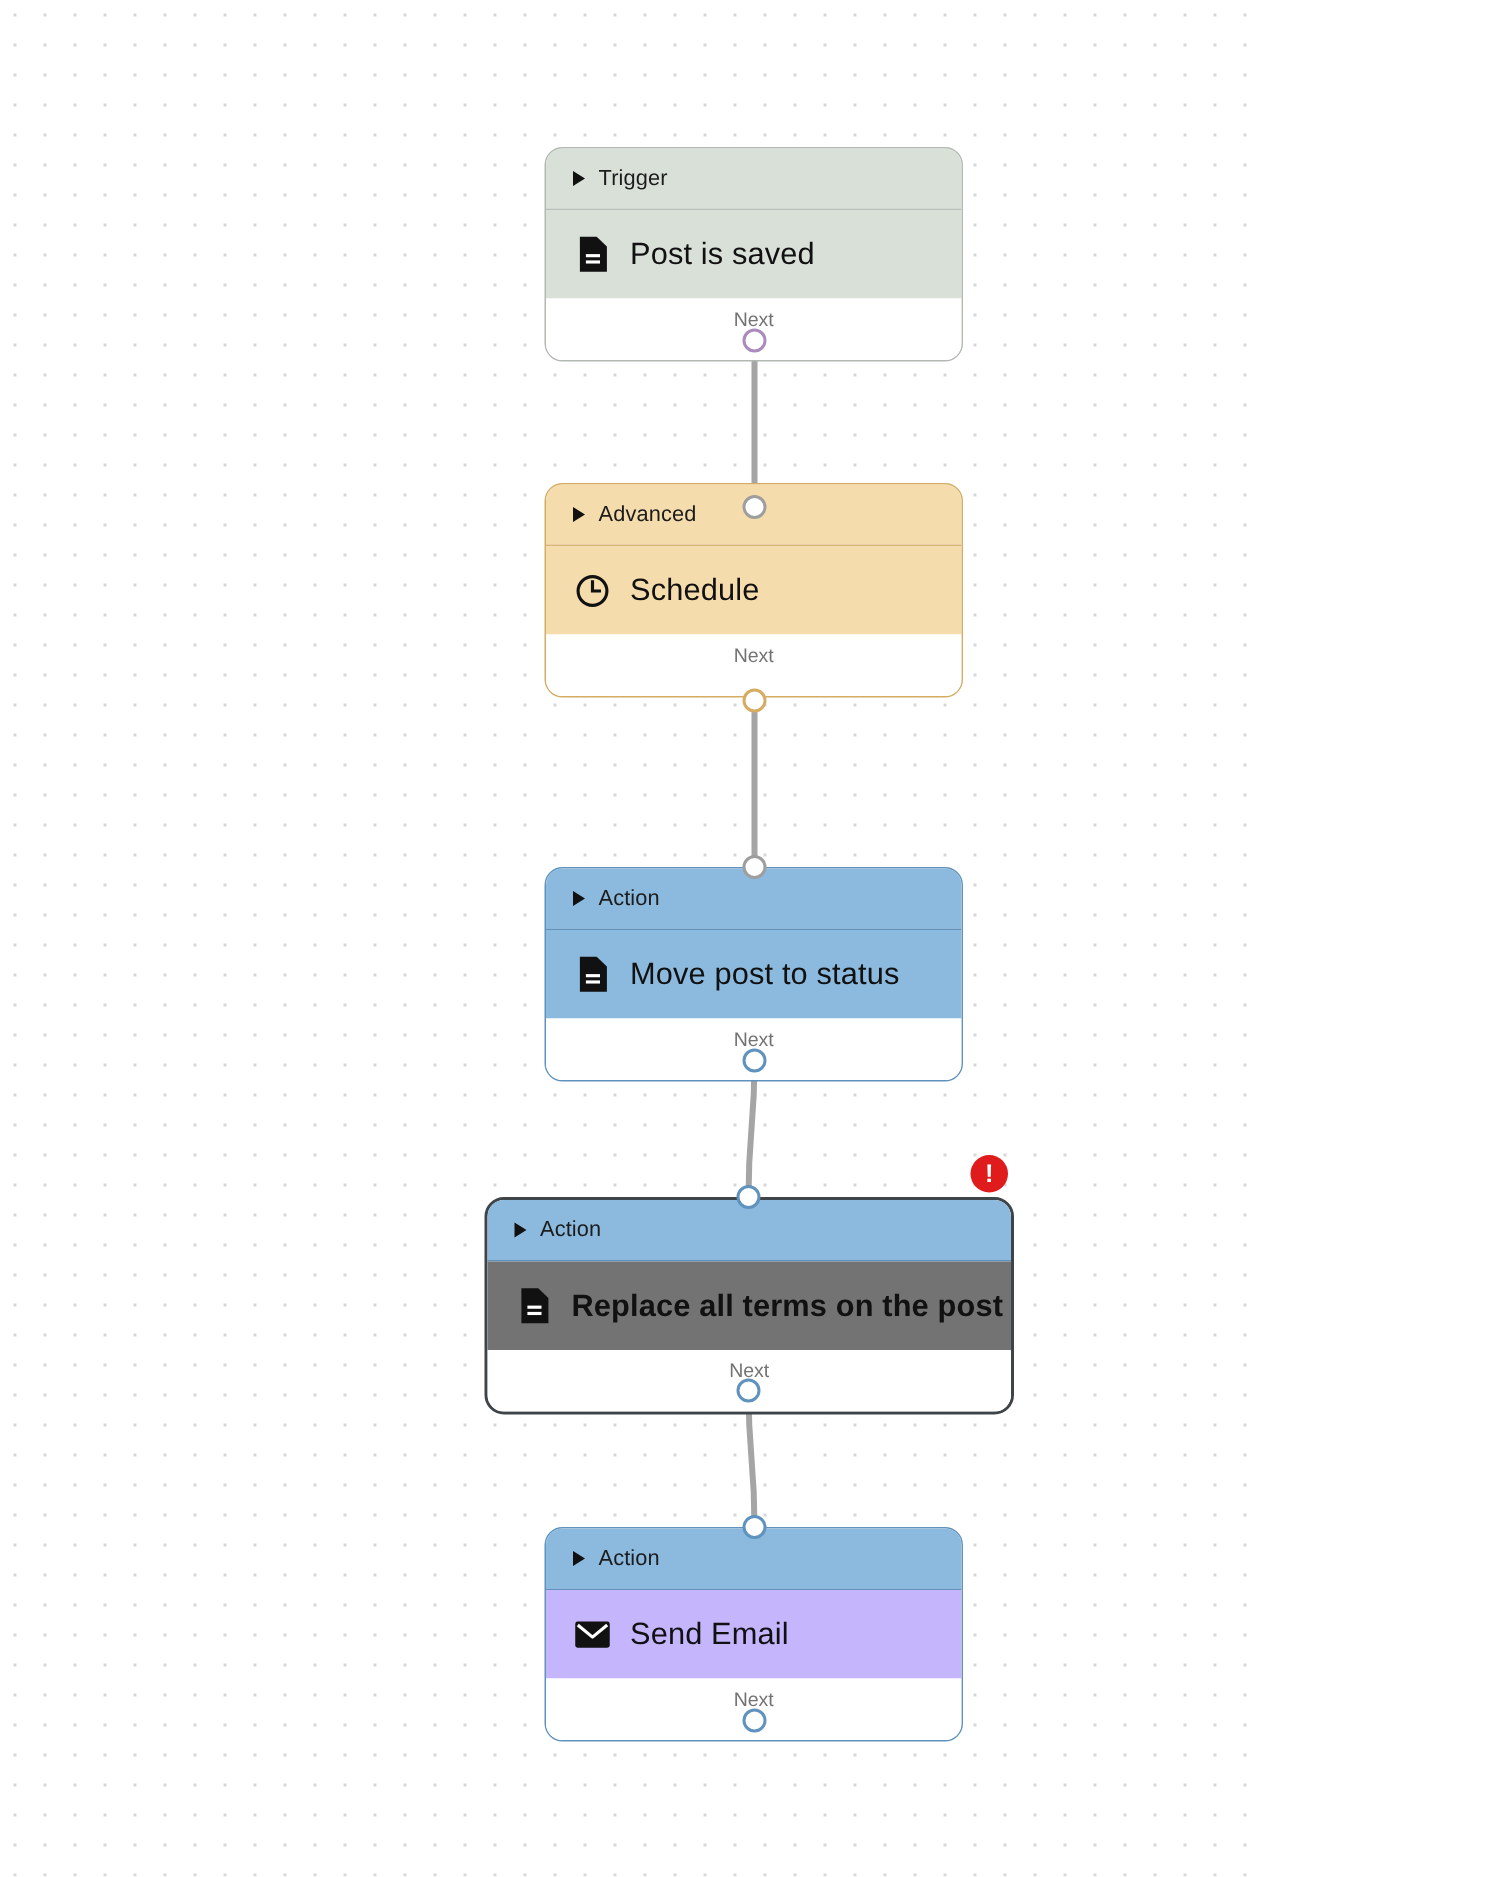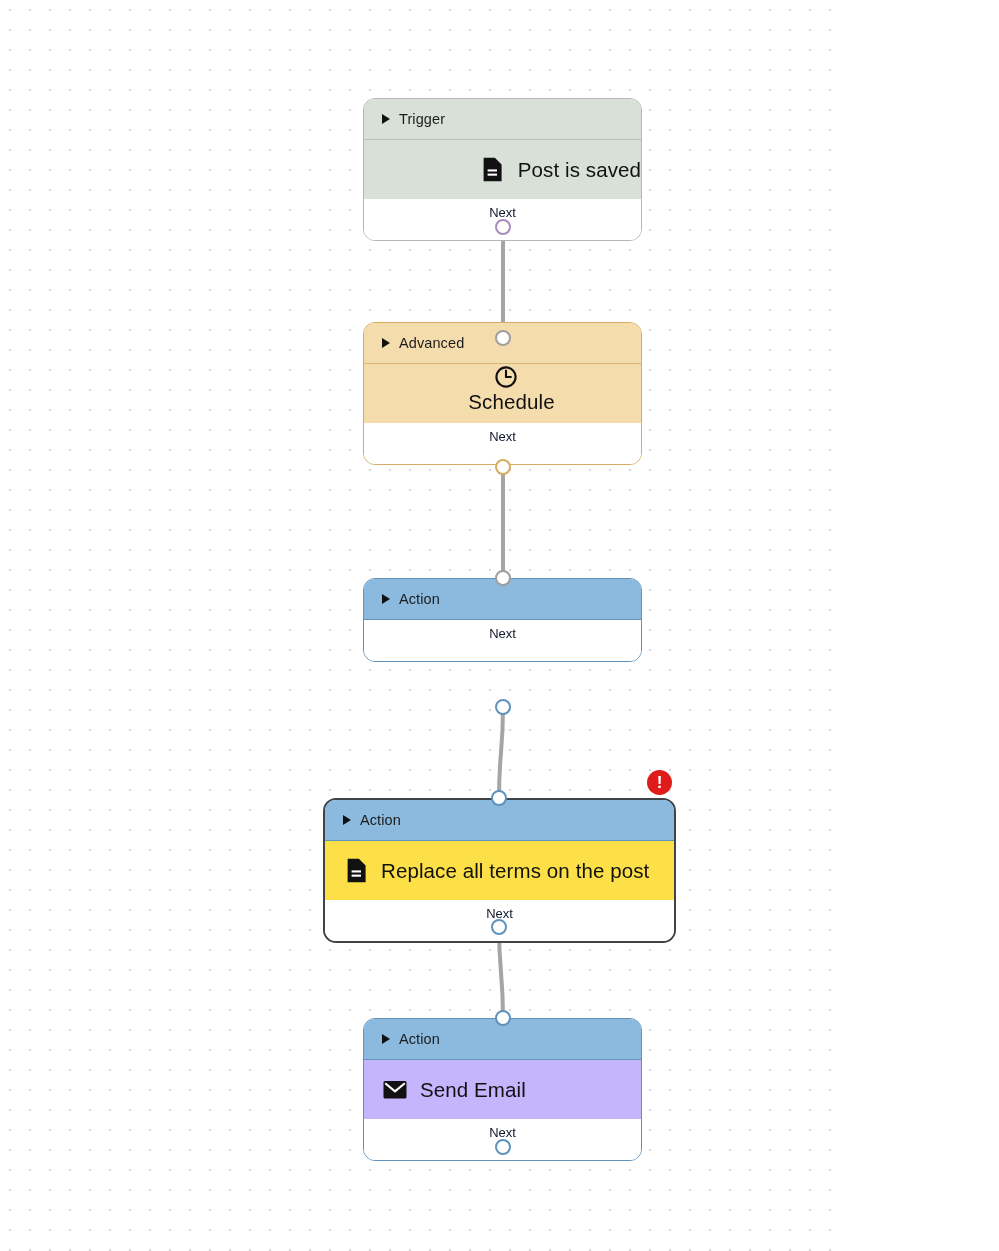--- a/index.html
+++ b/index.html
@@ -89,21 +89,21 @@
 
   .node-footer {
     box-sizing: border-box;
     height: 41px;
     background: #ffffff;
     display: flex;
     align-items: flex-start;
     justify-content: center;
     padding-top: 6px;
     font-size: 13px;
-    color: #0f172a;
+    color: #737373;
   }
 
   
   .divider {
     height: 1px;
     width: 100%;
   }
 
   
   .port {
@@ -147,70 +147,80 @@
       <path d="M 499 927 C 499 972.5, 503 972.5, 503 1018" fill="none" stroke="#a5a5a5" stroke-width="4" stroke-linecap="round"></path>
     </svg>
 
   <div id="nodes-layer">
       <div class="node" style="left: 363px; top: 98px; width: 279px; border: 1.4px solid rgb(179, 184, 179);">
         <div class="node-header" style="background: rgb(216, 224, 216);">
           <span class="tri"></span>
           <span>Trigger</span>
         </div>
         <div class="divider" style="background: rgb(185, 192, 185);"></div>
-        <div class="node-body" style="background: rgb(216, 224, 216); justify-content: flex-end;">
+        <div class="node-body" style="background: rgb(216, 224, 216);">
           <span class="node-icon">
             <svg width="21" height="25" viewBox="0 0 21 25">
               <path d="M1.6 0.8 H12.8 L19.6 7.4 V24.2 H1.6 Z" fill="#111111"></path>
               <rect x="5.6" y="12.4" width="9.4" height="2.1" fill="#ffffff"></rect>
               <rect x="5.6" y="16.6" width="9.4" height="2.1" fill="#ffffff"></rect>
             </svg>
           </span>
           <span class="node-title">Post is saved</span>
         </div>
         <div class="node-footer">
           <span>Next</span>
         </div>
       </div>
       <div class="node" style="left: 363px; top: 322px; width: 279px; border: 1.4px solid rgb(214, 172, 99);">
         <div class="node-header" style="background: rgb(245, 220, 173);">
           <span class="tri"></span>
           <span>Advanced</span>
         </div>
         <div class="divider" style="background: rgb(217, 181, 117);"></div>
-        <div class="node-body" style="background: rgb(245, 220, 173); flex-direction: column;">
+        <div class="node-body" style="background: rgb(245, 220, 173);">
           <span class="node-icon">
             <svg width="24" height="24" viewBox="0 0 24 24">
               <circle cx="12" cy="12" r="9.6" fill="none" stroke="#111111" stroke-width="2.1"></circle>
               <path d="M12 5.8 V12 H16.6" fill="none" stroke="#111111" stroke-width="2.1" stroke-linecap="square"></path>
             </svg>
           </span>
           <span class="node-title">Schedule</span>
         </div>
         <div class="node-footer">
           <span>Next</span>
         </div>
       </div>
       <div class="node" style="left: 363px; top: 578px; width: 279px; border: 1.4px solid rgb(95, 146, 189);">
         <div class="node-header" style="background: rgb(140, 186, 222);">
           <span class="tri"></span>
           <span>Action</span>
         </div>
         <div class="divider" style="background: rgb(95, 146, 189);"></div>
+        <div class="node-body" style="background: rgb(140, 186, 222);">
+          <span class="node-icon">
+            <svg width="21" height="25" viewBox="0 0 21 25">
+              <path d="M1.6 0.8 H12.8 L19.6 7.4 V24.2 H1.6 Z" fill="#111111"></path>
+              <rect x="5.6" y="12.4" width="9.4" height="2.1" fill="#ffffff"></rect>
+              <rect x="5.6" y="16.6" width="9.4" height="2.1" fill="#ffffff"></rect>
+            </svg>
+          </span>
+          <span class="node-title">Move post to status</span>
+        </div>
         <div class="node-footer">
           <span>Next</span>
         </div>
       </div>
       <div class="node sel" style="left: 323px; top: 798px; width: 353px; border: 2.2px solid rgb(63, 68, 72);">
         <div class="node-header" style="background: rgb(140, 186, 222);">
           <span class="tri"></span>
           <span>Action</span>
         </div>
         <div class="divider" style="background: rgb(95, 146, 189);"></div>
-        <div class="node-body" style="background: #fde047;">
+        <div class="node-body" style="background: #737373; font-weight: bold;">
           <span class="node-icon">
             <svg width="21" height="25" viewBox="0 0 21 25">
               <path d="M1.6 0.8 H12.8 L19.6 7.4 V24.2 H1.6 Z" fill="#111111"></path>
               <rect x="5.6" y="12.4" width="9.4" height="2.1" fill="#ffffff"></rect>
               <rect x="5.6" y="16.6" width="9.4" height="2.1" fill="#ffffff"></rect>
             </svg>
           </span>
           <span class="node-title">Replace all terms on the post</span>
         </div>
         <div class="node-footer">

